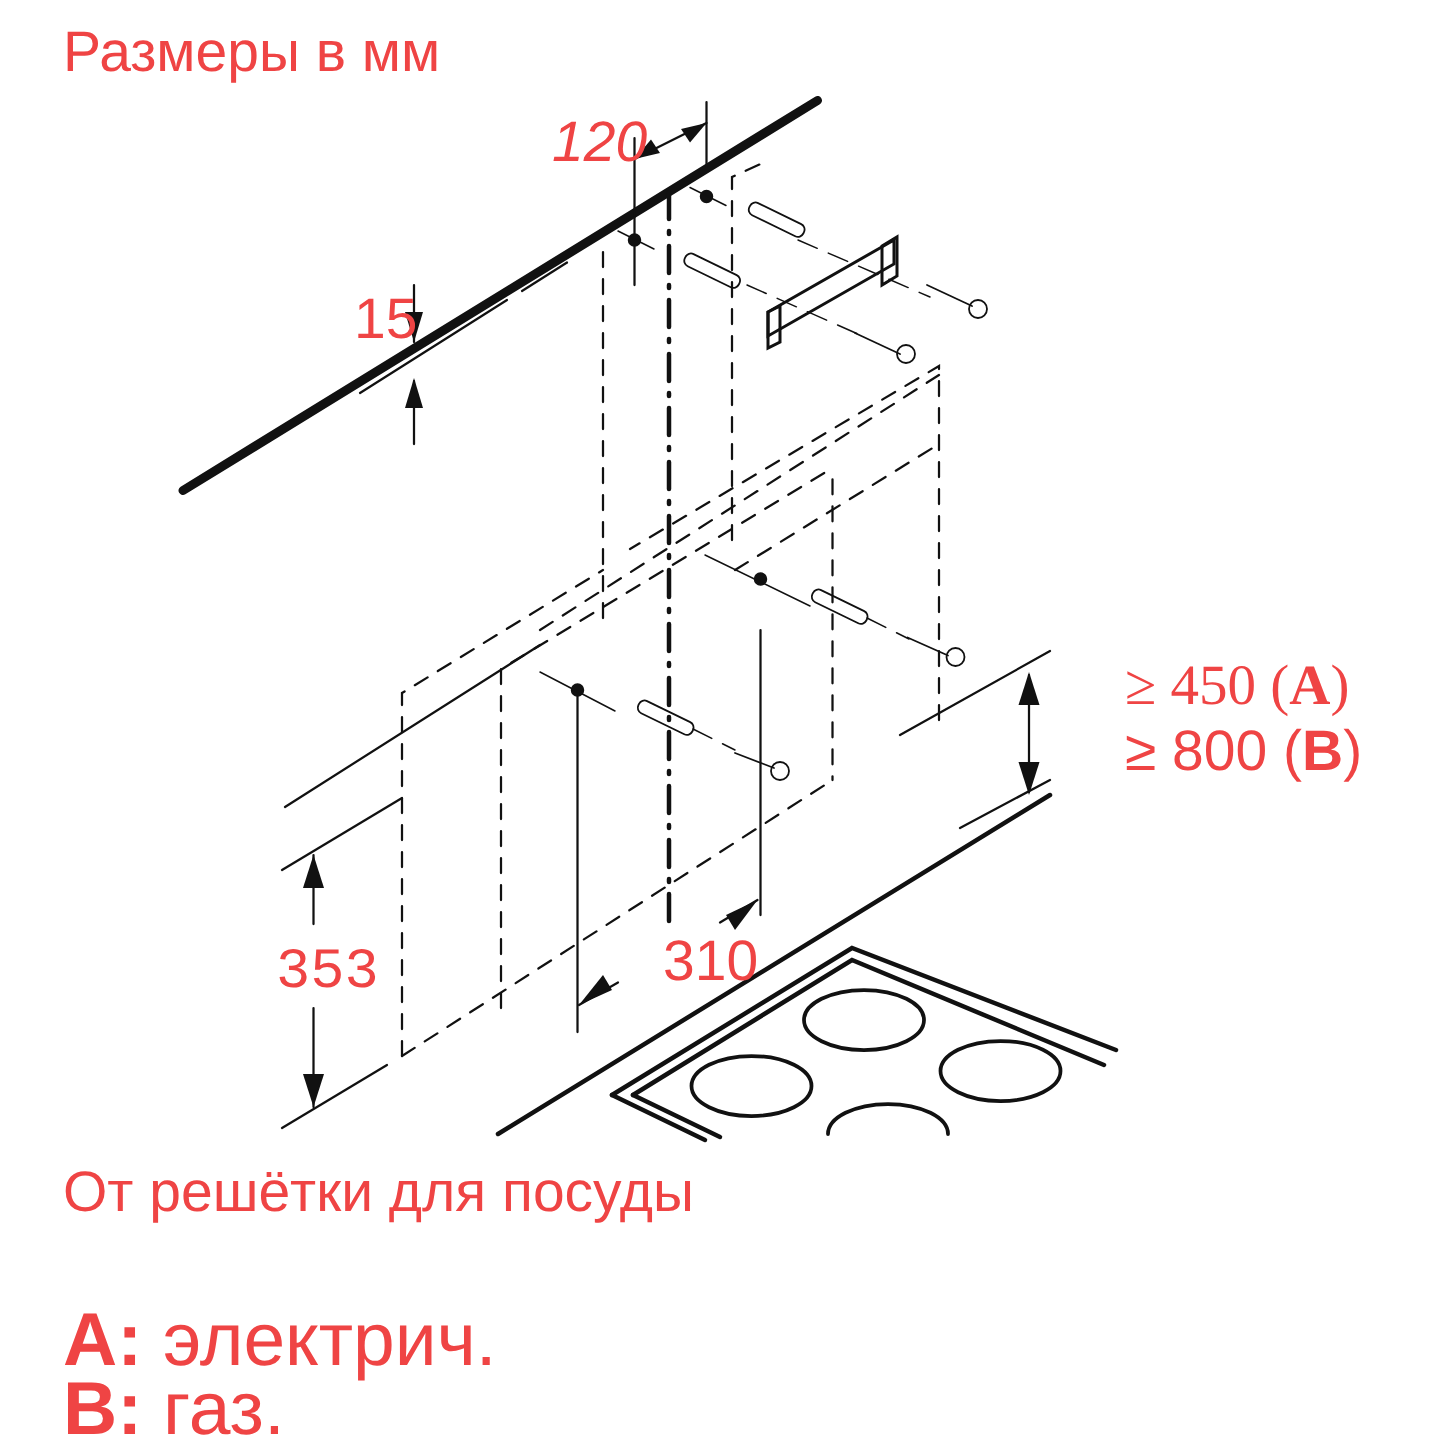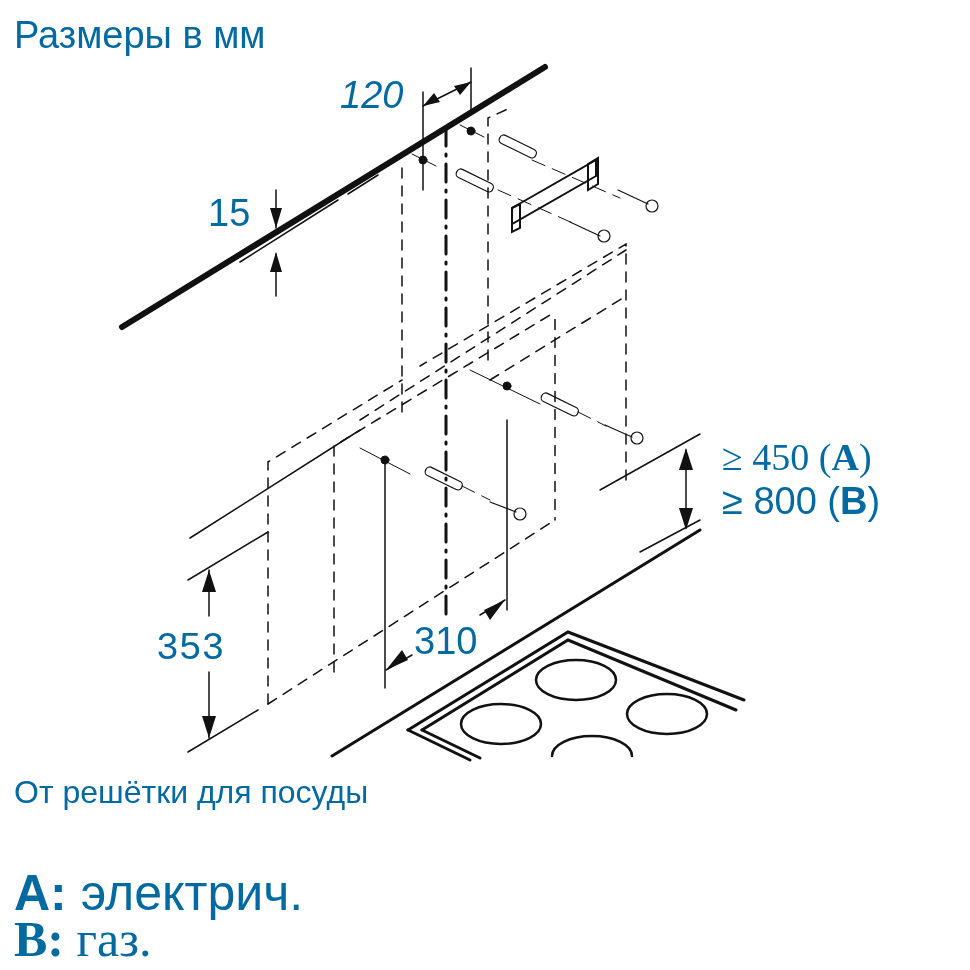--- a/index.html
+++ b/index.html
@@ -1,20 +1,20 @@
 <!DOCTYPE html>
 <html><head>
 <meta charset="utf-8">
 <style>
   html, body { margin: 0; padding: 0; background: #ffffff; }
   body { width: 970px; height: 970px; position: relative; overflow: hidden; font-family: "Liberation Sans", sans-serif; color: #111; }
-  .txt { position: absolute; white-space: nowrap; line-height: 1; color: #0369a1; }
+  .txt { position: absolute; white-space: nowrap; line-height: 1; color: #ef4444; margin-left: 28px; }
   .title { left: 14px; top: 16px; font-size: 38px; }
   .dim { font-size: 38px; }
-  .note { left: 14px; top: 776px; font-size: 32px; }
+  .note { left: 14px; top: 776px; font-size: 38px; }
   .legend { left: 14px; font-size: 50px; }
   .legend b { font-weight: bold; }
   svg { position: absolute; left: 0; top: 0; }
 </style>
 </head>
 <body>
 
 <svg width="970" height="970" viewBox="0 0 970 970">
   <g stroke="#111" fill="none" stroke-linecap="round">
 
@@ -129,13 +129,13 @@
 <div class="txt dim" style="left:208px; top:194px;">15</div>
 <div class="txt dim" style="left:156px; top:630px;font-family:Liberation Mono, monospace;">353</div>
 <div class="txt dim" style="left:414px; top:622px;">310</div>
 
 <div class="txt dim" style="left:722px; top:438px;font-family:Liberation Serif, serif;"><span>≥ 450 (</span><b>A</b><span>)</span></div>
 <div class="txt dim" style="left:722px; top:482px;"><span>≥ 800 (</span><b>B</b><span>)</span></div>
 
 <div class="txt note">От решётки для посуды</div>
 
 <div class="txt legend" style="top:868px;"><b>A:</b> <span>электрич.</span></div>
-<div class="txt legend" style="top:914px;font-family:Liberation Serif, serif;"><b>B:</b> <span>газ.</span></div>
+<div class="txt legend" style="top:914px;"><b>B:</b> <span>газ.</span></div>
 
 </body></html>

